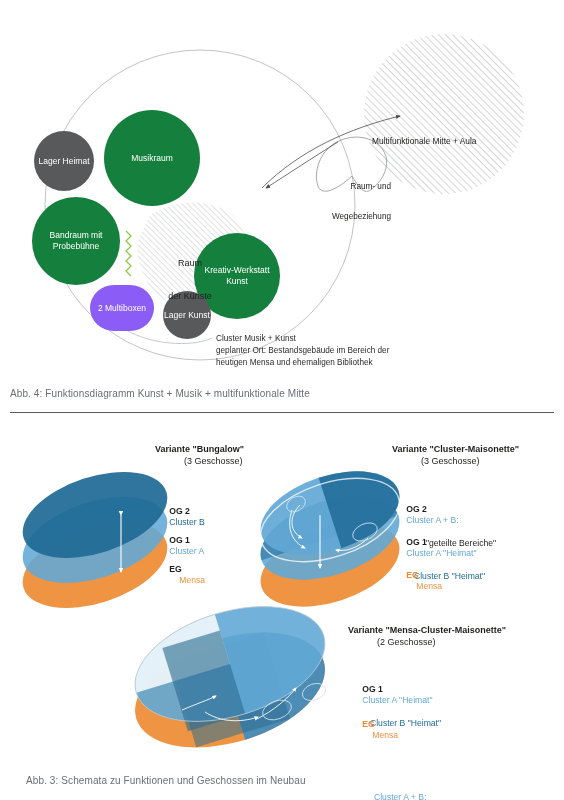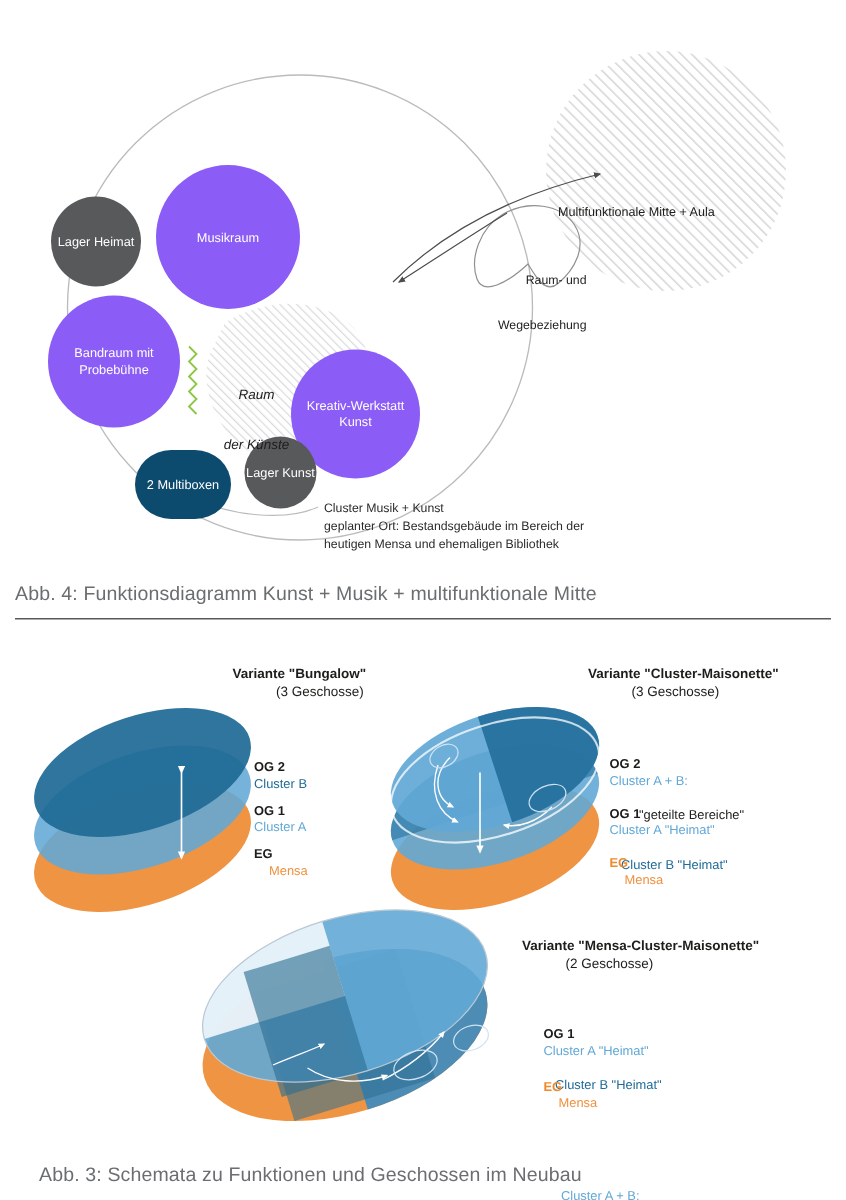--- a/index.html
+++ b/index.html
@@ -39,27 +39,27 @@
     position: absolute;
     border-radius: 50%;
     display: flex;
     align-items: center;
     justify-content: center;
     text-align: center;
     color: #ffffff;
     font-size: 8.5px;
     line-height: 1.25;
   }
-  .bubble.green { background: #8b5cf6; }
+  .bubble.green { background: #15803d; }
   .bubble.grey  { background: #58595b; }
-  .bubble.blue  { background: #0c4a6e; margin-top: 15px; }
+  .bubble.blue  { background: #8b5cf6; }
 
   .caption {
     position: absolute;
-    font-size: 13px;
+    font-size: 10px;
     color: #6b6e70;
     letter-spacing: .1px;
     text-align: center;
   }
   .note {
     position: absolute;
     font-size: 8.2px;
     color: #2b2b2b;
     line-height: 1.45;
     white-space: pre;
@@ -170,21 +170,21 @@
 
     <div class="bubble blue" style="left:90px; top:285px; width:64px; height:46px; border-radius:24px/23px;">
       <span>2 Multiboxen</span>
     </div>
 
     <div class="bubble grey" style="left:163px; top:291px; width:48px; height:48px;">
       <span>Lager
 Kunst</span>
     </div>
 
-    <div class="txt" style="left:125px; top:236px; width:92px; text-align:center; font-size:9px; color:#1d1d1b;font-style:italic;">
+    <div class="txt" style="left:144px; top:236px; width:92px; text-align:center; font-size:9px; color:#1d1d1b;">
       <div>Raum</div>
       <div>der Künste</div>
     </div>
 
     <div class="txt" style="left:372px; top:97px; font-size:8.4px; color:#1d1d1b;margin-top:39px;">Multifunktionale Mitte + Aula</div>
 
     <div class="txt" style="left:311px; top:162px; width:80px; text-align:right; font-size:8.2px; color:#1d1d1b;">
       <div>Raum- und</div>
       <div>Wegebeziehung</div>
     </div>

